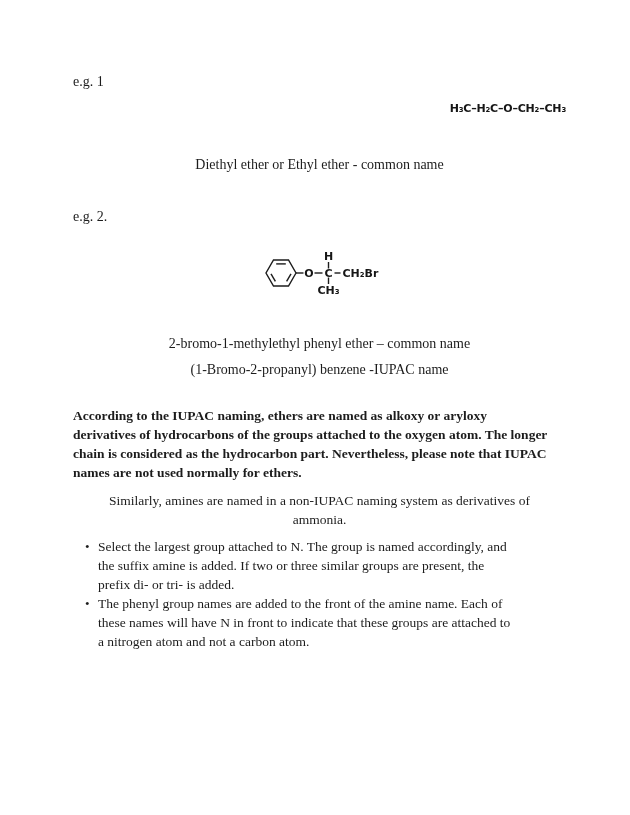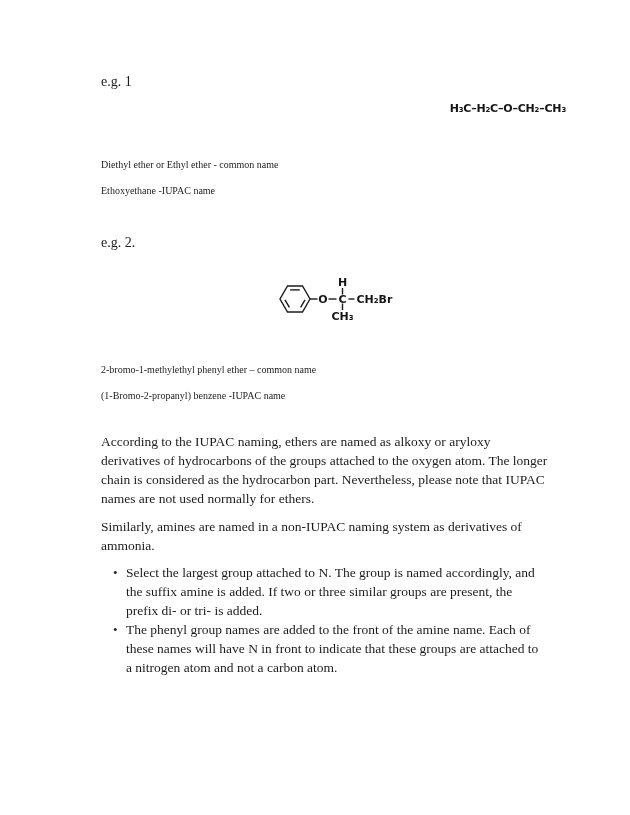--- a/index.html
+++ b/index.html
@@ -7,40 +7,40 @@
   .page {
     position: relative;
     width: 630px;
     height: 815px;
     background: #ffffff;
     color: #1c1c1c;
     font-family: "Liberation Serif", "DejaVu Serif", serif;
     font-size: 13.5px;
     line-height: 19px;
     overflow: hidden;
-    padding-left: 28px;
   }
   .content {
     padding: 72px 64px 0 73px;
   }
   .eg-label {
     font-size: 14px;
     white-space: pre-line;
   }
   .formula {
     margin-top: 8px;
     text-align: right;
     font-family: "DejaVu Sans", sans-serif;
     font-size: 11px;
     font-weight: 700;
     letter-spacing: -0.2px;
     color: #161616;
   }
   .caption {
-    font-size: 10px;
+    text-align: center;
+    font-size: 14px;
     white-space: pre-line;
   }
   .cap-1a { margin-top: 37px; }
   .cap-1b { margin-top: 7px; }
   .cap-2a { margin-top: 19px; }
   .cap-2b { margin-top: 7px; }
   .eg2 { margin-top: 33px; }
   .structure-wrap {
     margin-top: 22px;
     text-align: center;
@@ -56,22 +56,22 @@
     fill: #161616;
   }
   .bond {
     stroke: #1c1c1c;
     stroke-width: 1.4;
     fill: none;
   }
   .para {
     white-space: pre-line;
   }
-  .para-ethers { margin-top: 27px; }
-  .para-amines { margin-top: 9px; }
+  .para-ethers { margin-top: 27px; font-weight: bold; }
+  .para-amines { margin-top: 9px; text-align: center; }
   .heading {
     margin-top: 29px;
     font-weight: 700;
     white-space: pre-line;
   }
   ul.bullet-list {
     margin-top: 8px;
     list-style: none;
   }
   ul.bullet-list li {
@@ -93,21 +93,20 @@
 <body>
 
 <div class="page">
   <div class="content">
 
     <div class="eg-label">e.g. 1</div>
 
     <div class="formula">H₃C–H₂C–O–CH₂–CH₃</div>
 
     <div class="caption cap-1a">Diethyl ether or Ethyl ether - common name</div>
-    <div class="caption cap-1b">Ethoxyethane -IUPAC name</div>
 
     <div class="eg-label eg2">e.g. 2.</div>
 
     <div class="structure-wrap">
       <svg width="135" height="62" viewBox="0 0 135 62">
         <polygon class="bond" points="37,25 29.5,38 14.5,38 7,25 14.5,12 29.5,12"></polygon>
         <line class="bond" x1="17.2" y1="15.9" x2="26.8" y2="15.9"></line>
         <line class="bond" x1="32.0" y1="25.8" x2="27.6" y2="33.4"></line>
         <line class="bond" x1="12.0" y1="25.8" x2="16.4" y2="33.4"></line>
         <line class="bond" x1="37" y1="25" x2="44.5" y2="25"></line>

